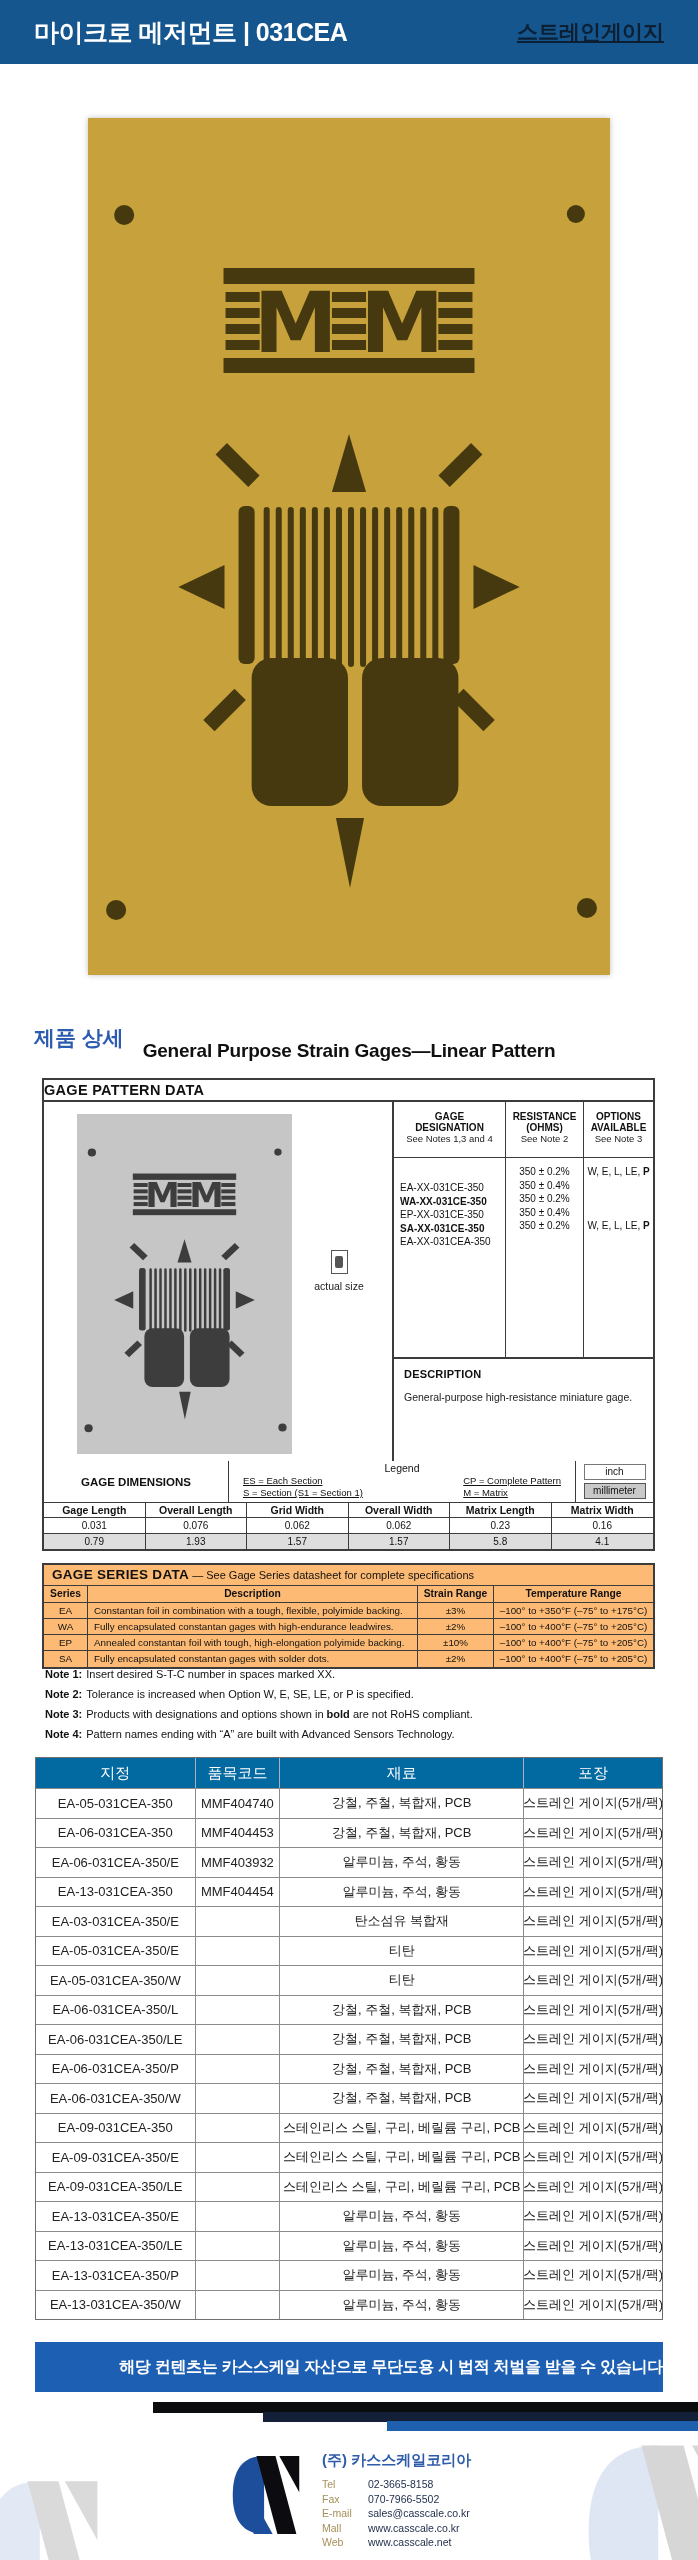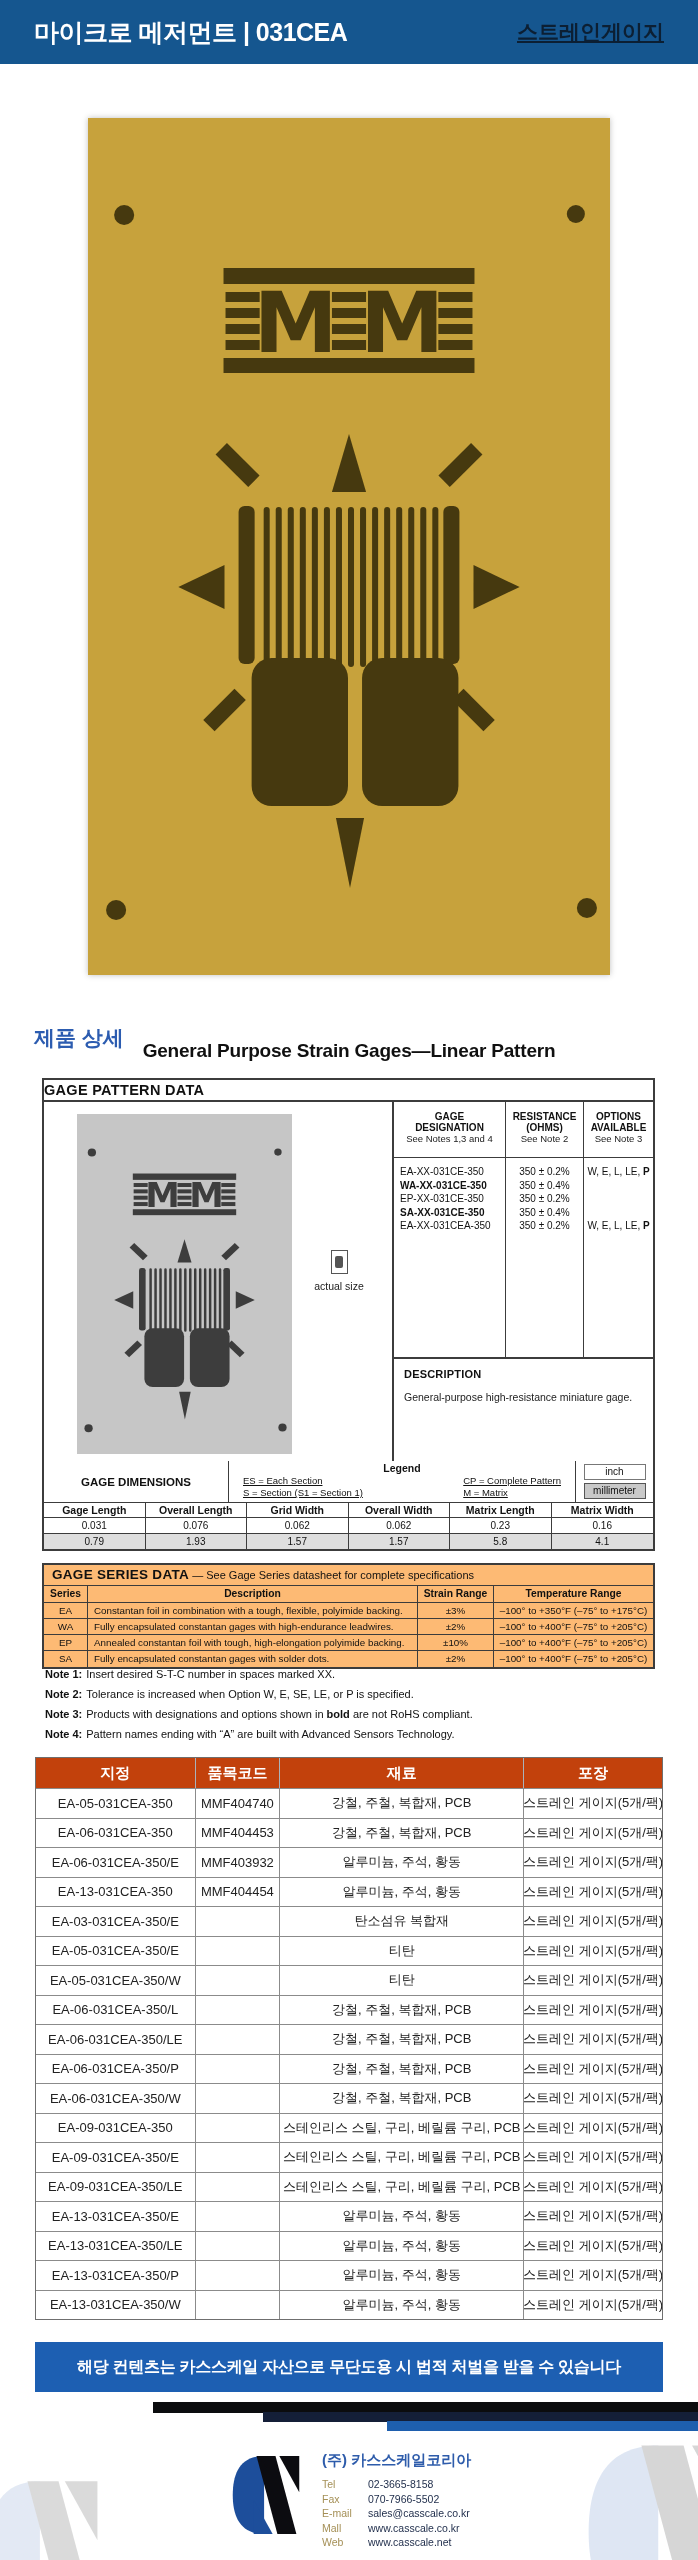--- a/index.html
+++ b/index.html
@@ -34,39 +34,39 @@
   .gray-gauge { position:absolute; left:33px; top:12px; width:215px; height:340px; }
   .gray-gauge svg { width:100%; height:100%; display:block; }
   .actual { position:absolute; left:252px; top:148px; width:86px; text-align:center; }
   .actual-chip { width:17px; height:24px; border:1px solid #555; margin:0 auto 6px auto;
                  display:flex; align-items:center; justify-content:center; background:#fff; }
   .actual-chip .mini { width:8px; height:12px; background:#555; border-radius:2px; }
   .actual-label { font-size:10.5px; color:#222; }
   .pb-right { flex:1; display:flex; flex-direction:column; }
   .des-area { height:257px; border-bottom:2px solid #3c3c3c; display:flex; }
   .des-col { display:flex; flex-direction:column; }
-  .des-col.c1 { width:112px; border-right:1.5px solid #3c3c3c; }
+  .des-col.c1 { width:112px; border-right:1.5px solid #3c3c3c;gap:16px; }
   .des-col.c2 { width:78px;  border-right:1.5px solid #3c3c3c; }
   .des-col.c3 { flex:1; }
   .des-head { height:56px; border-bottom:1.5px solid #3c3c3c; text-align:center; padding-top:9px; }
   .des-head .t { font-weight:bold; font-size:10px; line-height:11px; white-space:pre-line; }
   .des-head .n { font-size:9.5px; color:#222; }
   .des-rows { padding-top:7px; }
   .des-rows .ln { font-size:10px; line-height:13.5px; height:13.5px; white-space:nowrap; }
   .c1 .des-rows .ln { padding-left:6px; }
   .c2 .des-rows .ln, .c3 .des-rows .ln { text-align:center; }
   .desc { flex:1; padding:9px 10px; }
   .desc-title { font-weight:bold; font-size:11px; letter-spacing:.2px; }
   .desc-text { font-size:10.5px; margin-top:11px; color:#222; }
 
   .legend-row { height:42px; display:flex; border-bottom:1.5px solid #3c3c3c; }
   .gd-cell { width:185px; border-right:1.5px solid #3c3c3c; display:flex; align-items:center;
              justify-content:center; font-weight:bold; font-size:11.5px; }
   .lg-cell { flex:1; padding:1px 10px 0 10px; }
-  .lg-title { text-align:center; font-weight:bold; font-size:10.5px; }
+  .lg-title { text-align:center; font-weight:normal; font-size:10.5px; }
   .lg-cols { display:flex; justify-content:space-between; padding:1px 4px 0 4px; }
   .lg-cols .col div { font-size:9.5px; line-height:12px;text-decoration:underline; }
   .unit-cell { width:78px; border-left:1.5px solid #3c3c3c; display:flex; flex-direction:column;
                align-items:center; justify-content:center; gap:3px; }
   .unit-btn { width:62px; text-align:center; font-size:10px; line-height:14px;
               border:1px solid #777; background:#fff; cursor:pointer; }
   .unit-btn.active { background:#c9c9c9; border-color:#555; }
 
   .dims { flex:1; display:grid; grid-template-columns:repeat(6,1fr); grid-auto-rows:auto; }
   .dims .cell { border-right:1px solid #3c3c3c; text-align:center; font-size:10px;
@@ -89,31 +89,31 @@
   .sgrid .d { text-align:left; padding-left:6px; }
 
   
   .notes { position:absolute; left:45px; top:1668px; width:610px; }
   .note { font-size:11px; line-height:13px; margin-bottom:7px; color:#111; }
   .note b.lb { margin-right:4px; }
 
   
   .ptable { position:absolute; left:35px; top:1757px; width:628px; border:1.5px solid #6f6f6f;
             display:grid; grid-template-columns:25.5% 13.5% 39% 22%; background:#fff; }
-  .ptable .hc { background:#c2410c; color:#fff; font-weight:bold; font-size:15px; height:30px;
+  .ptable .hc { background:#0369a1; color:#fff; font-weight:normal; font-size:15px; height:30px;
                 display:flex; align-items:center; justify-content:center; border-right:1px solid #a9b2bb; }
   .ptable .hc:nth-child(4n) { border-right:none; }
   .ptable .bc { height:29.5px; display:flex; align-items:center; justify-content:center;
                 font-size:13px; color:#222; border-right:1px solid #8b8b8b; border-top:1px solid #8b8b8b;
                 white-space:nowrap; overflow:hidden; }
   .ptable .bc:nth-child(4n) { border-right:none; }
 
   
   .banner { position:absolute; left:35px; top:2342px; width:628px; height:50px; background:#1d5fb2;
-            display:flex; align-items:center; justify-content:center; }
+            display:flex; align-items:center; justify-content:flex-end; }
   .banner span { color:#fff; font-weight:bold; font-size:16px; letter-spacing:-0.3px; }
 
   
   .bar { position:absolute; }
   .bar.b1 { left:153px; top:2402px; width:545px; height:11px; background:#0b0c0e; }
   .bar.b2 { left:263px; top:2412px; width:435px; height:10px; background:#141f38; }
   .bar.b3 { left:387px; top:2421px; width:311px; height:10px; background:#1e5fae; }
 
   
   .footer { position:absolute; left:0; top:2431px; width:698px; height:129px; background:#fff; }

